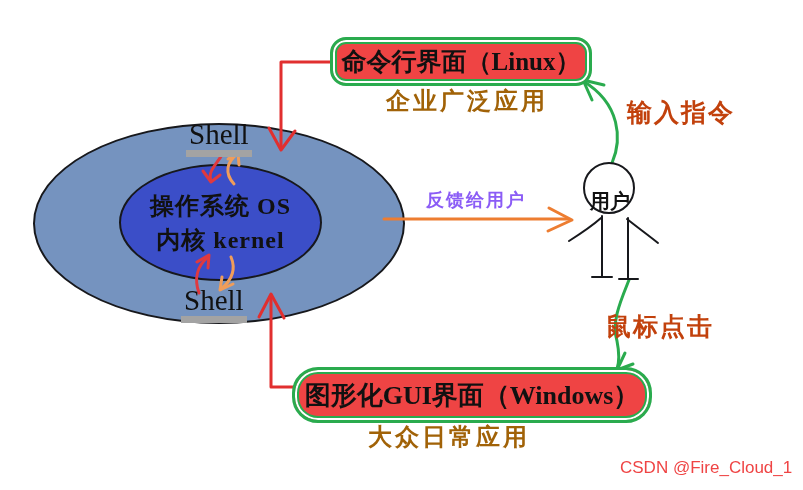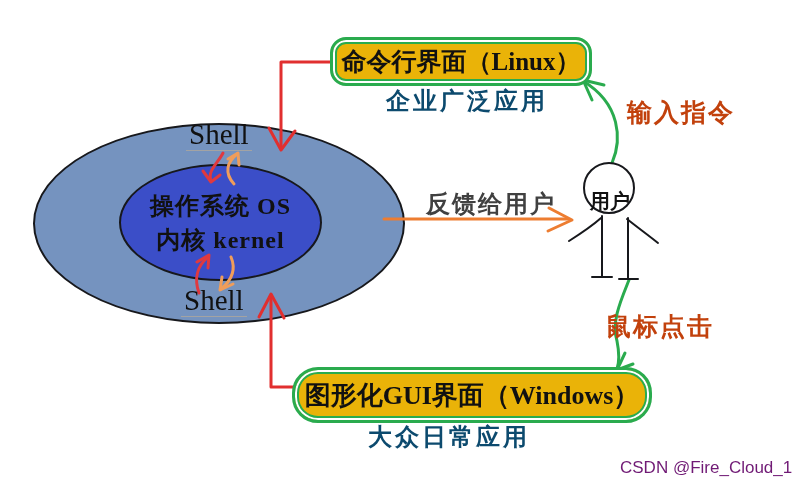--- a/index.html
+++ b/index.html
@@ -15,45 +15,45 @@
   }
   .inner-ellipse{
     left:119px;top:164px;width:199px;height:113px;border-radius:50%;
     background:#3b4ec8;border:2px solid #17181c;
     display:flex;flex-direction:column;align-items:center;justify-content:center;
   }
   .kernel-line{font-size:24px;font-weight:700;line-height:34px;letter-spacing:1px;white-space:nowrap;}
   
   .shell{
     font-size:29px;line-height:30px;font-weight:400;
-    border-bottom:1px solid #a3a3a3;padding:0 3px 1px 3px;white-space:nowrap;
+    border-bottom:7px solid #a3a3a3;padding:0 3px 1px 3px;white-space:nowrap;
   }
   .shell-top{left:186px;top:119px;}
   .shell-bottom{left:181px;top:285px;}
   
   .gbox{
-    border:3px solid #2aab4e;border-radius:16px;background:#eab308;
+    border:3px solid #2aab4e;border-radius:16px;background:#ef4444;
     box-shadow:inset 0 0 0 2px #ffffff, inset 0 0 0 4px #2aab4e;
     display:flex;align-items:center;justify-content:center;
     font-weight:700;white-space:nowrap;
   }
   .cli-box{left:330px;top:37px;width:256px;height:43px;font-size:25px;}
   .gui-box{left:292px;top:367px;width:354px;height:50px;font-size:26px;border-radius:26px;}
-  .red-caption{color:#0c4a6e;font-size:24px;font-weight:700;letter-spacing:3px;white-space:nowrap;}
+  .red-caption{color:#a16207;font-size:24px;font-weight:700;letter-spacing:3px;white-space:nowrap;}
   .cli-caption{left:386px;top:85px;}
   .gui-caption{left:368px;top:421px;text-align:center;}
   .green-label{color:#c2410c;font-size:25px;font-weight:700;letter-spacing:2px;white-space:nowrap;}
   .input-label{left:627px;top:96px;}
   .mouse-label{left:606px;top:310px;}
-  .orange-label{color:#404040;font-size:24px;font-weight:700;letter-spacing:2px;white-space:nowrap;}
+  .orange-label{color:#8b5cf6;font-size:18px;font-weight:700;letter-spacing:2px;white-space:nowrap;}
   .feedback-label{left:426px;top:188px;}
   .user-label{left:585px;top:188px;width:50px;text-align:center;font-size:20px;font-weight:700;white-space:nowrap;}
   .watermark{
     left:620px;top:458px;font-family:"Liberation Sans","DejaVu Sans",sans-serif;
-    font-size:17px;color:#701a75;white-space:nowrap;
+    font-size:17px;color:#ef4444;white-space:nowrap;
   }
   svg.overlay{position:absolute;left:0;top:0;pointer-events:none;}
 </style>
 </head>
 <body>
 
 <div id="stage">
 
   <div class="abs outer-ellipse"></div>
   <div class="abs inner-ellipse">

